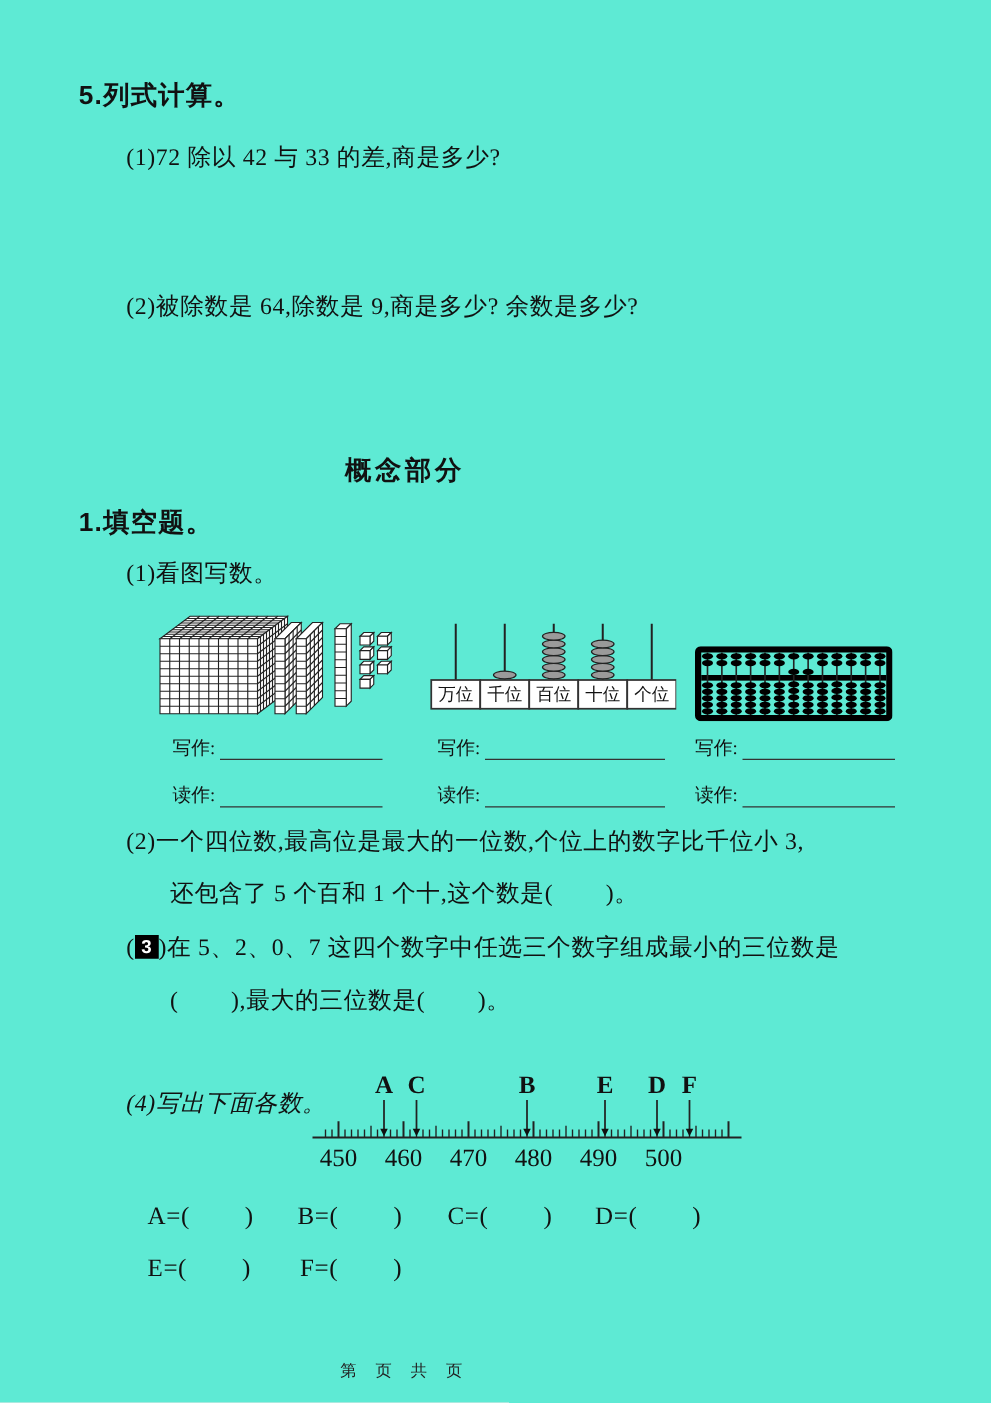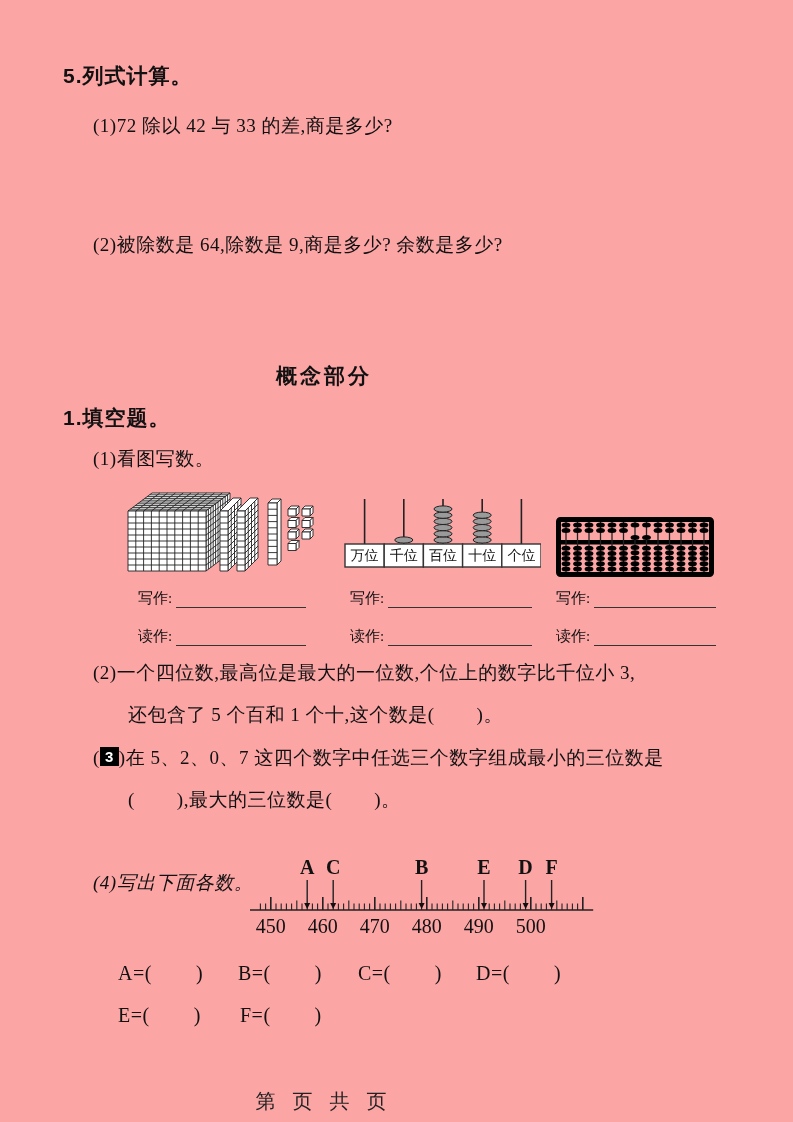--- a/index.html
+++ b/index.html
@@ -1,35 +1,35 @@
 <!DOCTYPE html>
 <html><head>
 <meta charset="utf-8">
 <style>
   html,body{margin:0;padding:0;background:#e8e8e8;}
   .page{
-    position:relative;width:793px;height:1122px;background:#fca5a5;
+    position:relative;width:793px;height:1122px;background:#5eead4;
     margin:0 auto;overflow:hidden;color:#111;
     font-family:"Liberation Serif","DejaVu Serif",serif;
   }
   .abs{position:absolute;white-space:pre-wrap;}
   .h-bold{font-family:"Liberation Sans","DejaVu Sans",sans-serif;font-weight:bold;font-size:21px;letter-spacing:1px;}
-  .body-txt{font-size:19px;letter-spacing:0.5px;}
+  .body-txt{font-size:19px;letter-spacing:0.5px;margin-left:8px;}
   .center{left:0;width:648px;text-align:center;}
   .badge{
     display:inline-block;background:#000;color:#fff;min-width:17px;height:19px;
     line-height:19px;text-align:center;font-size:15px;font-weight:bold;
     font-family:"Liberation Sans","DejaVu Sans",sans-serif;vertical-align:2px;padding:0 1px;
   }
   .wr-row{display:flex;align-items:flex-end;}
   .wr-row .lbl{font-size:15px;flex:0 0 auto;}
   .wr-row .line{flex:1 1 auto;border-bottom:1.6px solid #333;height:22px;margin-left:4px;}
   .ans{font-size:20px;letter-spacing:0.5px;}
   svg{display:block;}
-  .footer-txt{font-size:20px;letter-spacing:6px;color:#222;}
+  .footer-txt{font-size:13px;letter-spacing:6px;color:#222;}
 </style>
 </head>
 <body>
 
 <div class="page">
 
   <div class="abs h-bold" style="left:63px;top:62px;">5.列式计算。</div>
   <div class="abs body-txt" style="left:93px;top:113px;">(1)72 除以 42 与 33 的差,商是多少?</div>
   <div class="abs body-txt" style="left:93px;top:232px;">(2)被除数是 64,除数是 9,商是多少? 余数是多少?</div>
 

